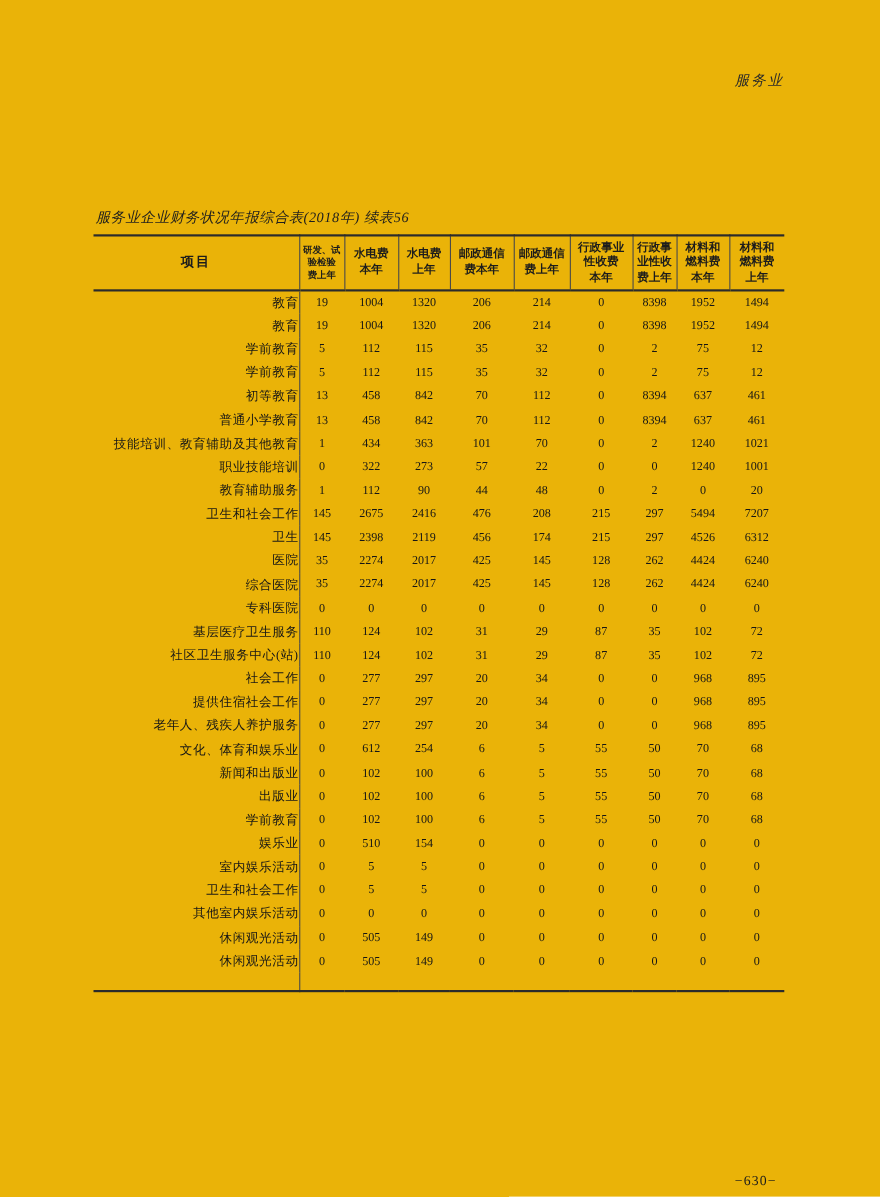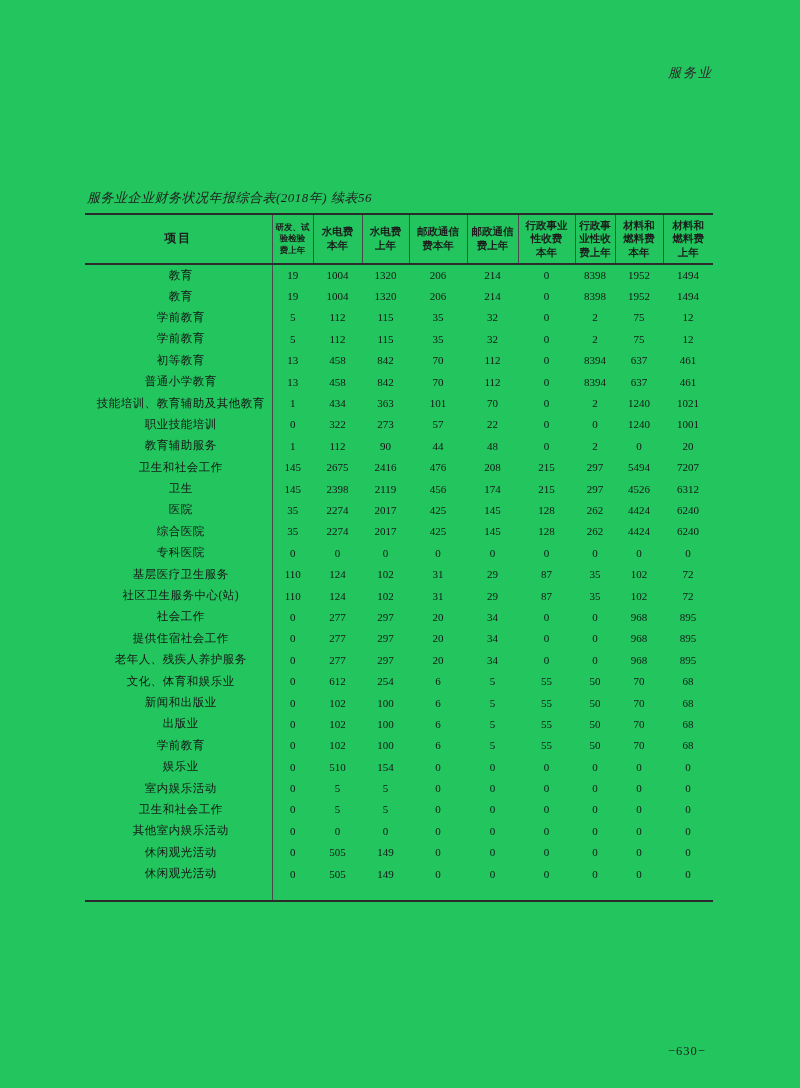--- a/index.html
+++ b/index.html
@@ -4,21 +4,21 @@
 <style>
   html, body {
     margin: 0;
     padding: 0;
     background: #ffffff;
   }
   .page {
     position: relative;
     width: 800px;
     height: 1088px;
-    background: #22c55e;
+    background: #eab308;
     font-family: "Liberation Serif", "DejaVu Serif", serif;
     color: #1c1c1c;
     overflow: hidden;
   }
   .running-head {
     position: absolute;
     top: 64px;
     right: 87px;
     font-size: 13px;
     font-style: italic;
@@ -71,32 +71,32 @@
   }
   tbody tr { height: 21.4px; }
   tbody td {
     font-size: 11px;
     text-align: center;
     vertical-align: middle;
     padding: 0;
     color: #161616;
   }
   tbody td.label {
-    text-align: center;
+    text-align: right;
     padding-left: 5px;
     border-right: 1px solid #4a4a4a;
     font-size: 11.5px;
     letter-spacing: 0.5px;
   }
   tbody tr.filler { height: 17px; }
   tbody tr.filler td { border-right: 1px solid #4a4a4a; }
   tbody tr.filler td.rest { border-right: none; }
   .page-number {
     position: absolute;
-    top: 1044px;
+    top: 1066px;
     left: 662px;
     width: 50px;
     text-align: center;
     font-size: 12.5px;
     letter-spacing: 1px;
     color: #1c1c1c;
     font-family: Liberation Serif, serif;
   }
 </style>
 </head>

